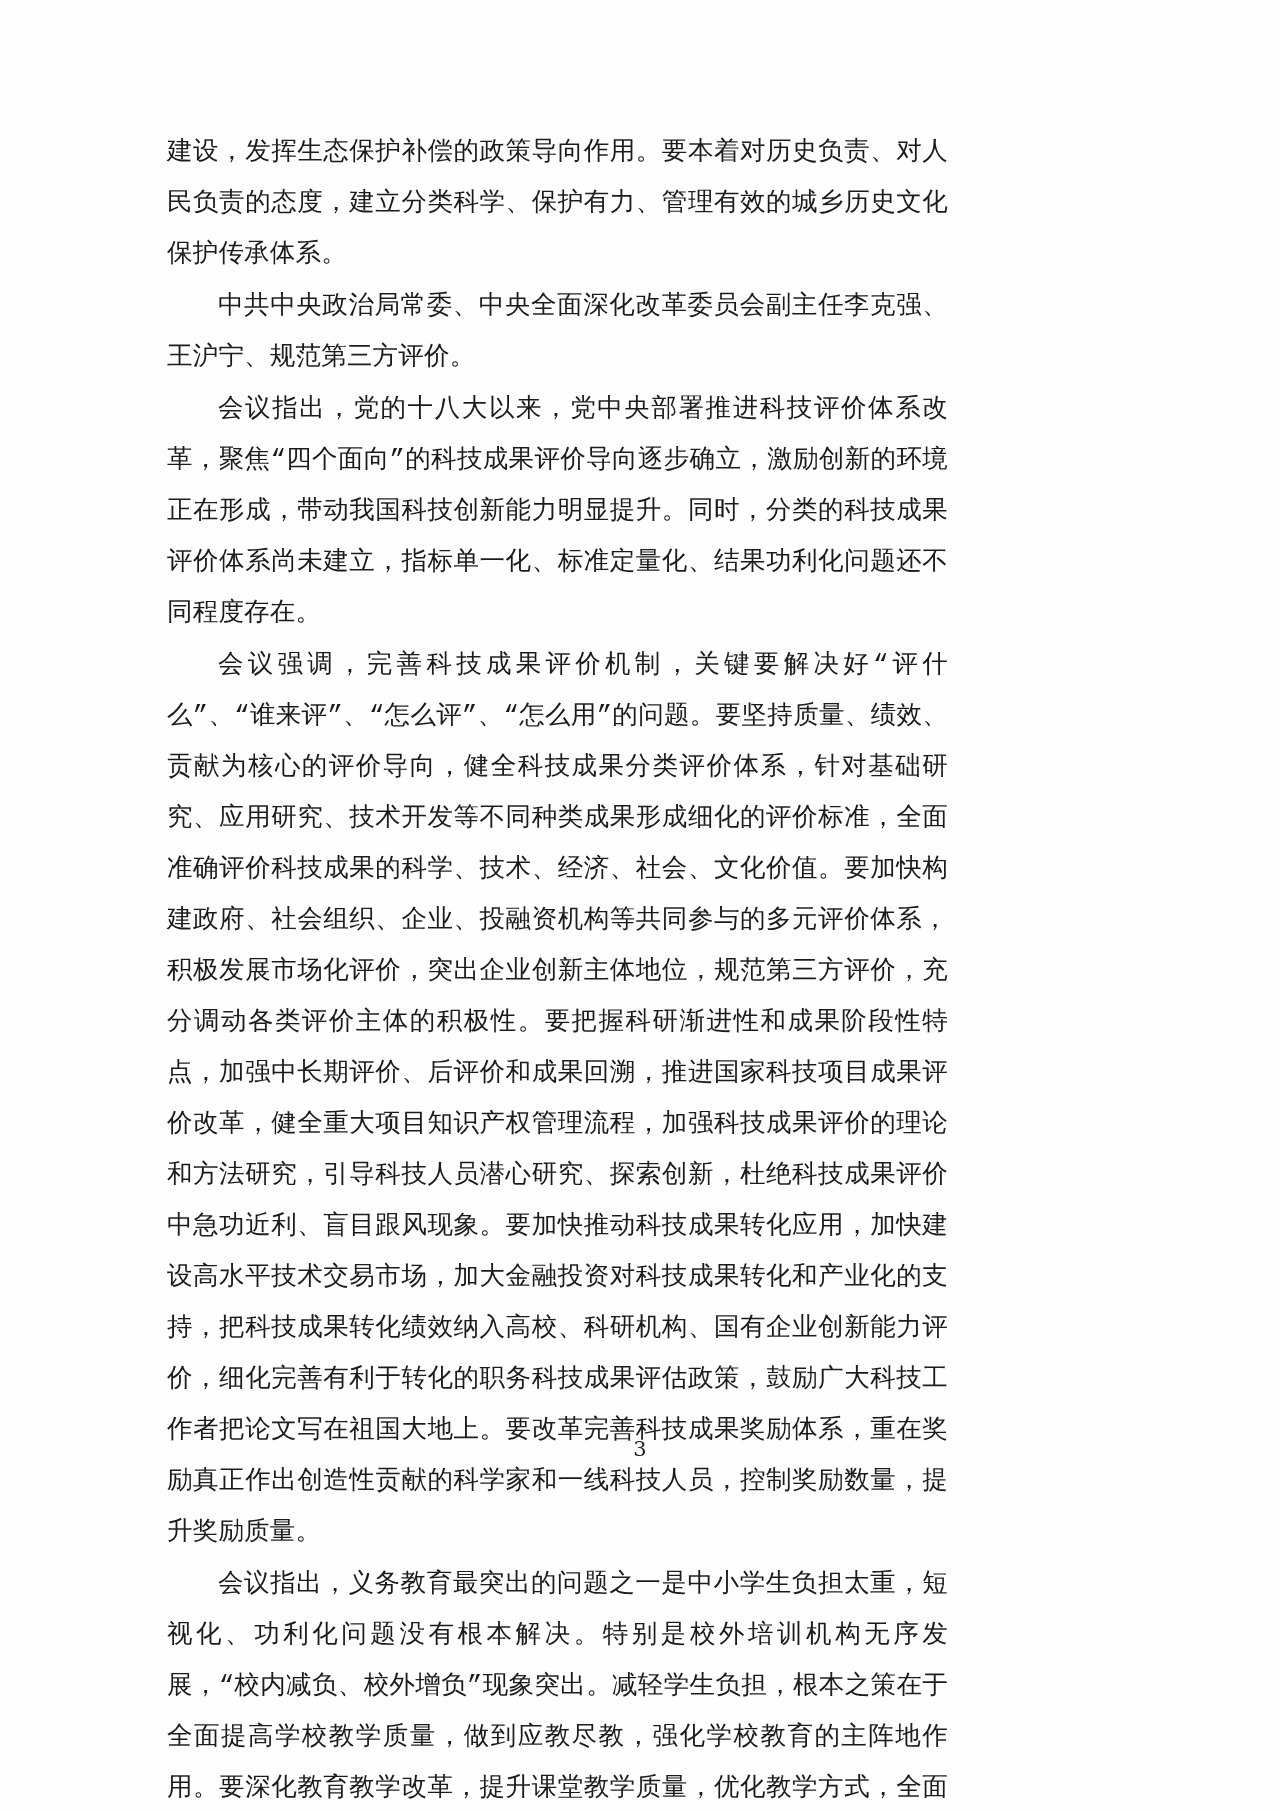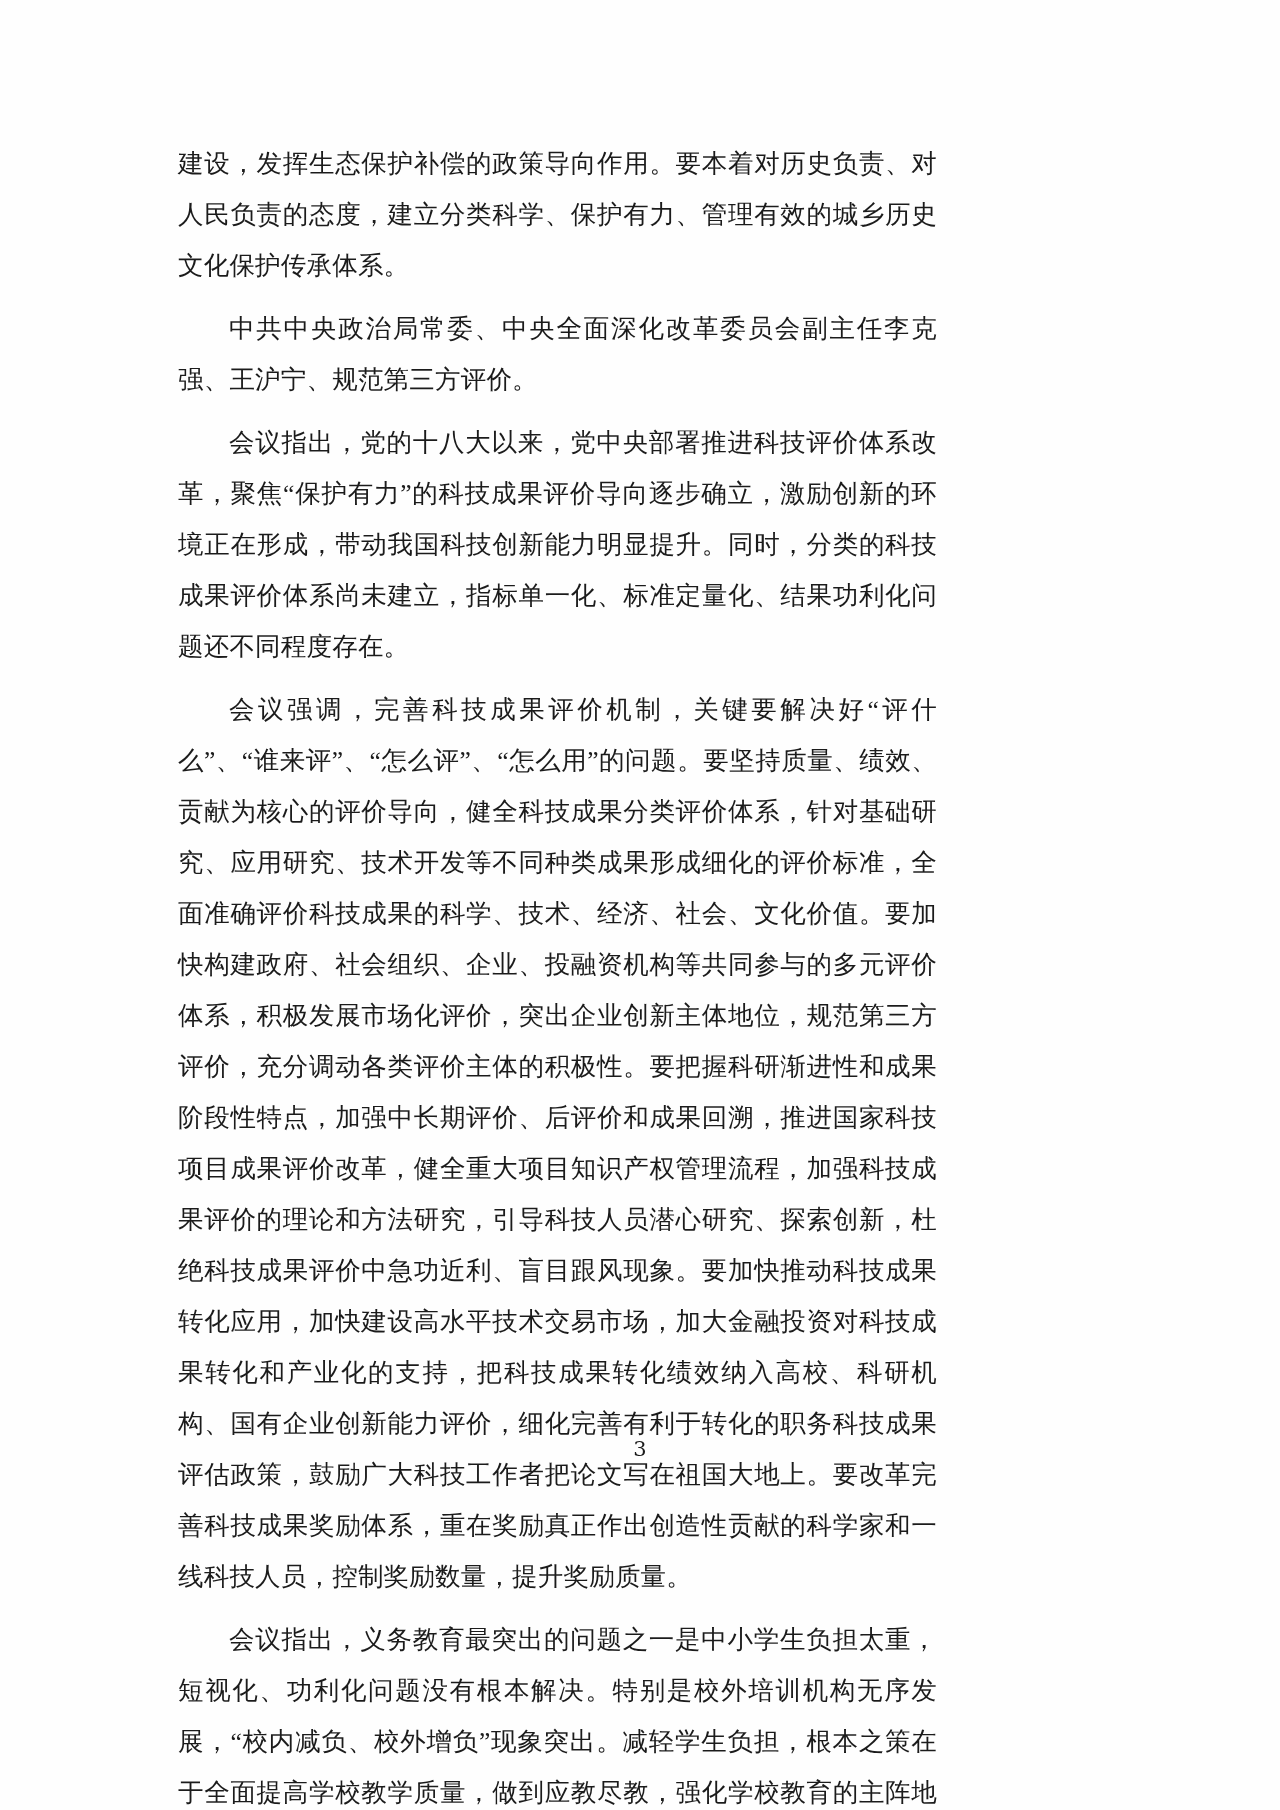--- a/index.html
+++ b/index.html
@@ -24,27 +24,27 @@
     background: #fefefe;
     box-sizing: border-box;
   }
   .content {
     position: absolute;
     left: 166px;
     top: 126px;
     width: 783px;
   }
   p.para {
-    margin: 12px;
+    margin: 1px;
     font-size: 25.5px;
     line-height: 51px;
     text-align: justify;
     text-justify: inter-ideograph;
     letter-spacing: 0.2px;
-    font-family: Liberation Serif, serif;
+    font-family: Liberation Mono, monospace;
     color: #1b1b1b;
   }
   p.indent {
     text-indent: 2em;
   }
   .page-number {
     position: absolute;
     left: 0;
     right: 0;
     top: 1437px;
@@ -54,18 +54,18 @@
     color: #1b1b1b;
   }
 </style>
 </head>
 <body>
 
 <div class="page">
   <div class="content">
     <p class="para">建设，发挥生态保护补偿的政策导向作用。要本着对历史负责、对人民负责的态度，建立分类科学、保护有力、管理有效的城乡历史文化保护传承体系。</p>
     <p class="para indent">中共中央政治局常委、中央全面深化改革委员会副主任李克强、王沪宁、规范第三方评价。</p>
-    <p class="para indent">会议指出，党的十八大以来，党中央部署推进科技评价体系改革，聚焦“保护有力”的科技成果评价导向逐步确立，激励创新的环境正在形成，带动我国科技创新能力明显提升。同时，分类的科技成果评价体系尚未建立，指标单一化、标准定量化、结果功利化问题还不同程度存在。</p>
+    <p class="para indent">会议指出，党的十八大以来，党中央部署推进科技评价体系改革，聚焦“四个面向”的科技成果评价导向逐步确立，激励创新的环境正在形成，带动我国科技创新能力明显提升。同时，分类的科技成果评价体系尚未建立，指标单一化、标准定量化、结果功利化问题还不同程度存在。</p>
     <p class="para indent">会议强调，完善科技成果评价机制，关键要解决好“评什么”、“谁来评”、“怎么评”、“怎么用”的问题。要坚持质量、绩效、贡献为核心的评价导向，健全科技成果分类评价体系，针对基础研究、应用研究、技术开发等不同种类成果形成细化的评价标准，全面准确评价科技成果的科学、技术、经济、社会、文化价值。要加快构建政府、社会组织、企业、投融资机构等共同参与的多元评价体系，积极发展市场化评价，突出企业创新主体地位，规范第三方评价，充分调动各类评价主体的积极性。要把握科研渐进性和成果阶段性特点，加强中长期评价、后评价和成果回溯，推进国家科技项目成果评价改革，健全重大项目知识产权管理流程，加强科技成果评价的理论和方法研究，引导科技人员潜心研究、探索创新，杜绝科技成果评价中急功近利、盲目跟风现象。要加快推动科技成果转化应用，加快建设高水平技术交易市场，加大金融投资对科技成果转化和产业化的支持，把科技成果转化绩效纳入高校、科研机构、国有企业创新能力评价，细化完善有利于转化的职务科技成果评估政策，鼓励广大科技工作者把论文写在祖国大地上。要改革完善科技成果奖励体系，重在奖励真正作出创造性贡献的科学家和一线科技人员，控制奖励数量，提升奖励质量。</p>
     <p class="para indent">会议指出，义务教育最突出的问题之一是中小学生负担太重，短视化、功利化问题没有根本解决。特别是校外培训机构无序发展，“校内减负、校外增负”现象突出。减轻学生负担，根本之策在于全面提高学校教学质量，做到应教尽教，强化学校教育的主阵地作用。要深化教育教学改革，提升课堂教学质量，优化教学方式，全面压减作业总量，降低考试压力。要鼓励支持学校开展各种课后育人活动，满足学生的多样化需求。要加强教师队伍建设，优化教师资源配置，提高</p>
   </div>
   <div class="page-number">3</div>
 </div>
 
 </body></html>

